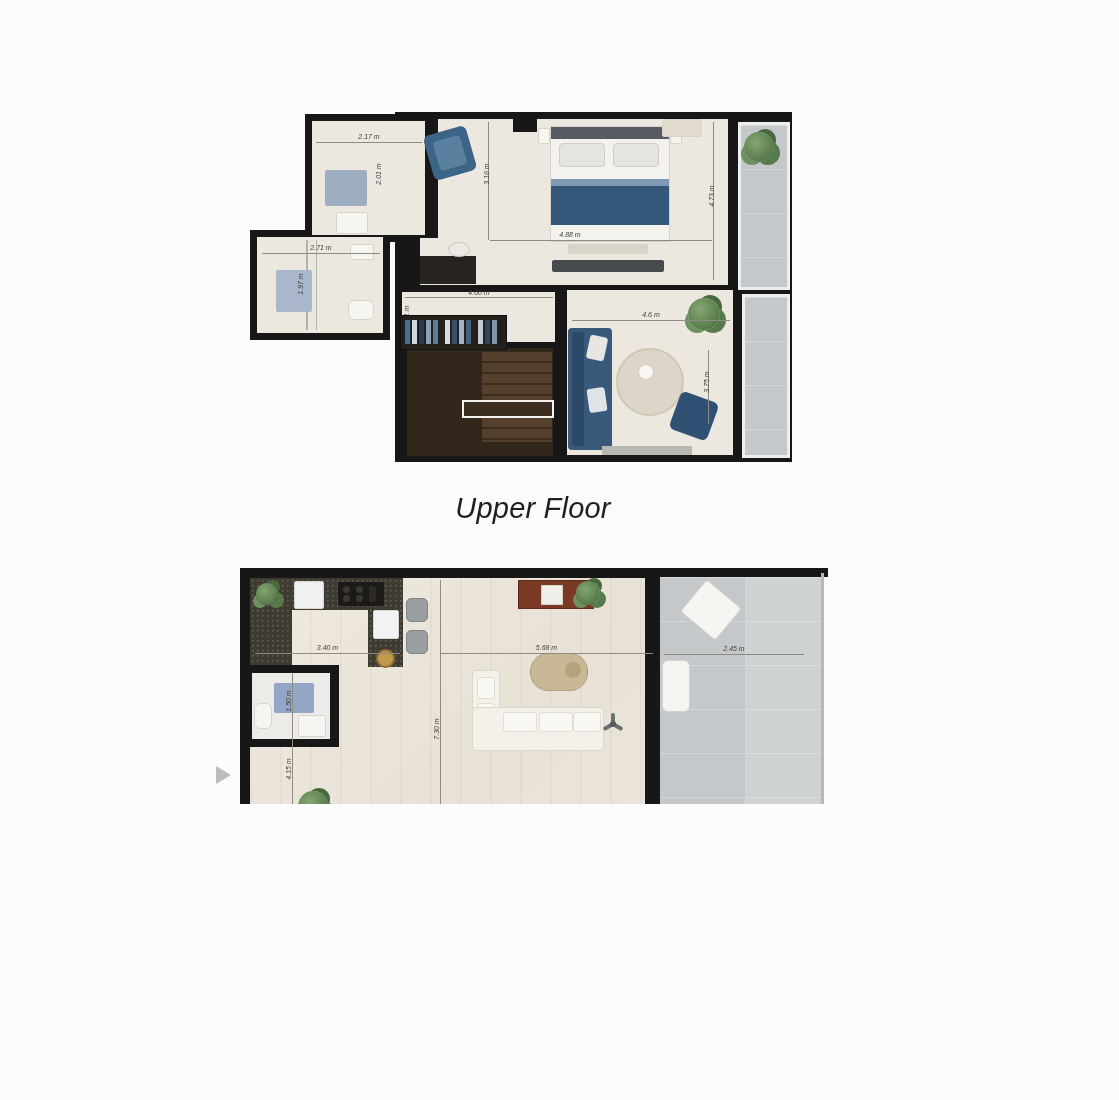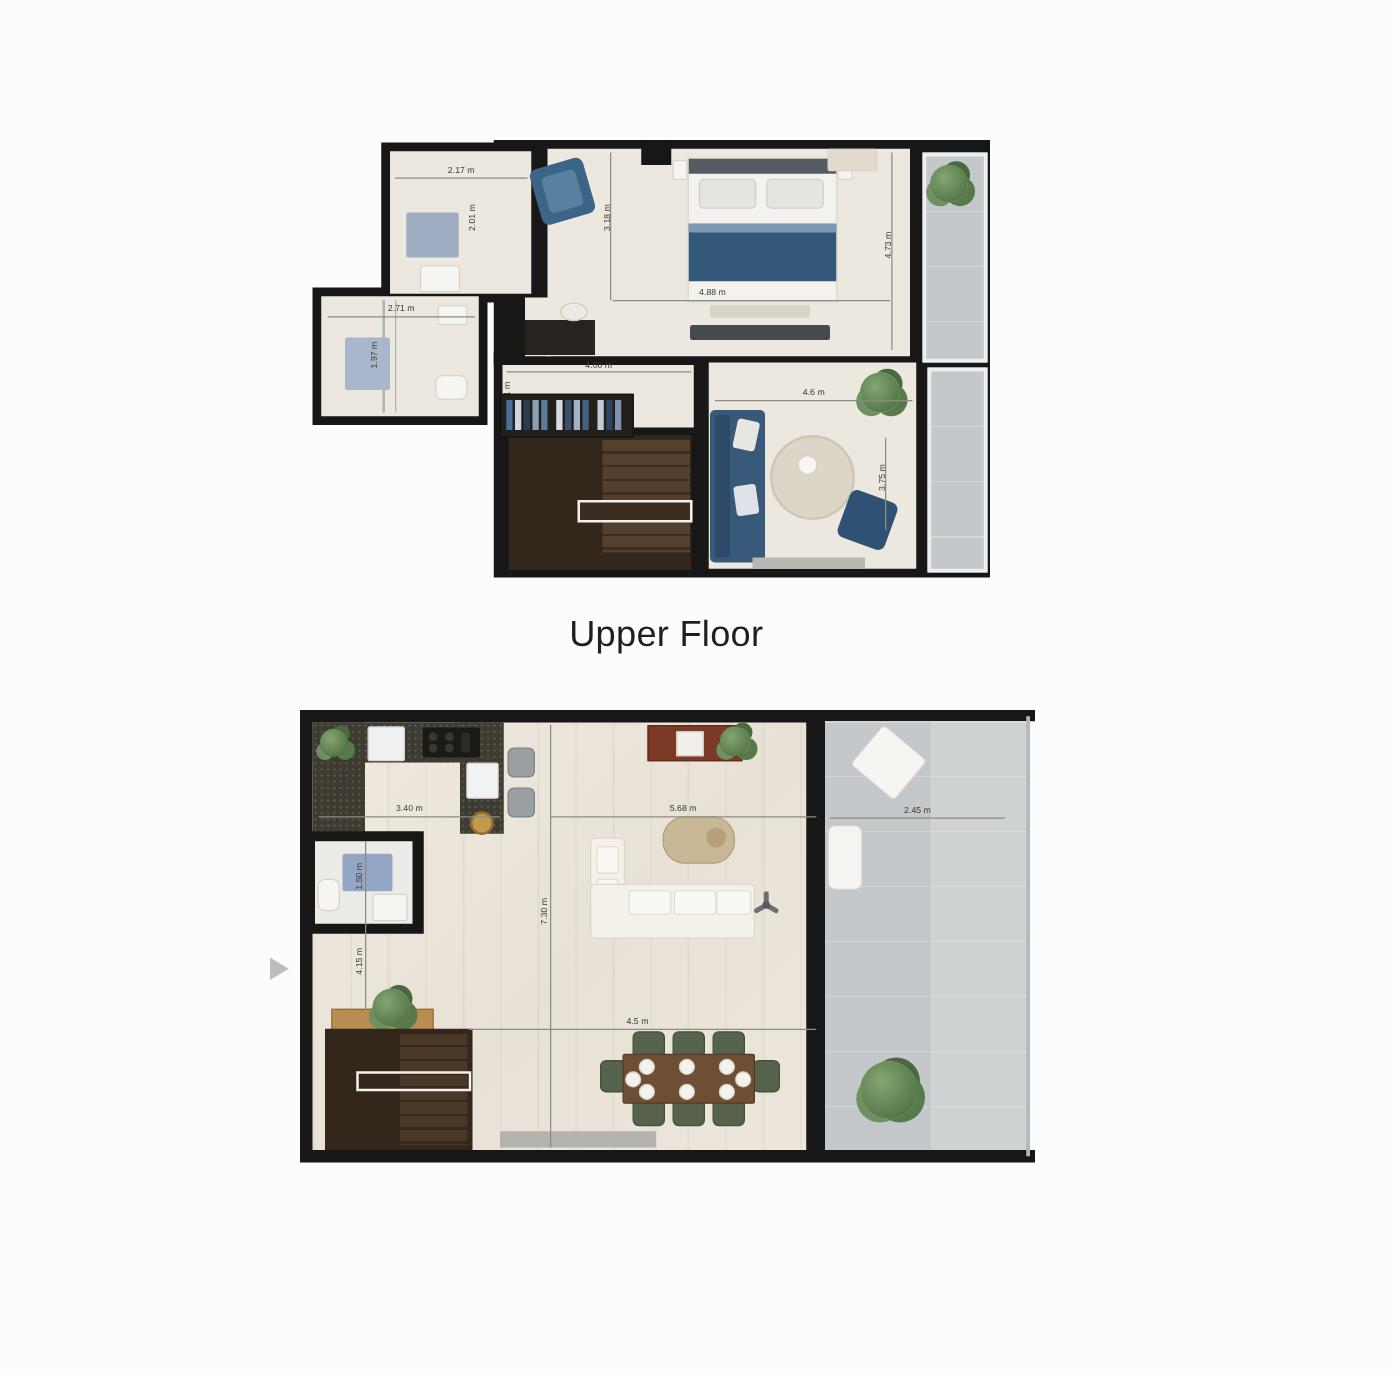--- a/index.html
+++ b/index.html
@@ -1,17 +1,17 @@
 <!DOCTYPE html>
 <html><head>
 <meta charset="utf-8">
 <style>
   html,body{margin:0;padding:0;background:#fcfcfc;}
-  #page{position:relative;width:1119px;height:1100px;background:#fcfcfc;overflow:hidden;
-        font-family:"Liberation Sans", sans-serif;}
+  #page{position:relative;width:1119px;height:804px;background:#fcfcfc;overflow:hidden;
+        font-family:"Liberation Sans", sans-serif;font-style:italic;}
   .plan{position:absolute;}
   .wall{position:absolute;background:#171717;}
   .floor{position:absolute;background:#ece7df;}
   .floor.plank{background:
       repeating-linear-gradient(90deg, rgba(120,100,70,0.05) 0 2px, transparent 2px 30px),
       linear-gradient(135deg,#efe9e0 0%,#e7e1d6 55%,#ece6dc 100%);}
   .terrace{position:absolute;background:
       repeating-linear-gradient(180deg, rgba(255,255,255,0.25) 0 1px, transparent 1px 44px),
       #c5c8ca;}
   .dimline{position:absolute;background:#8e8b83;}

